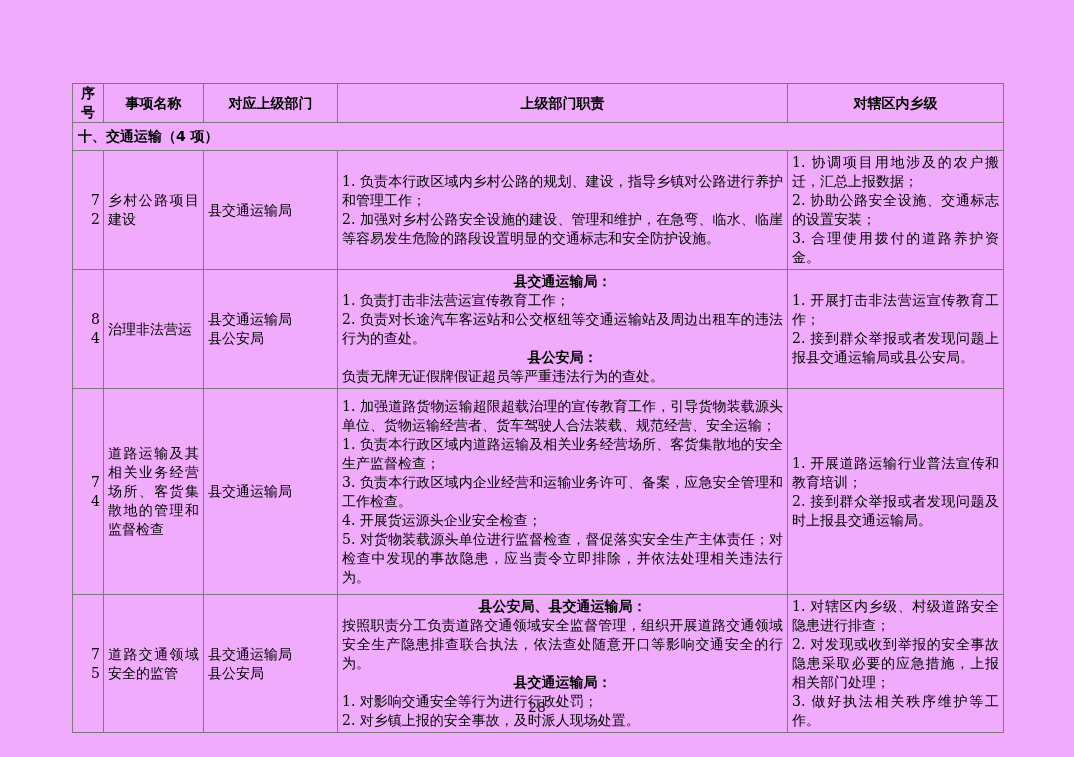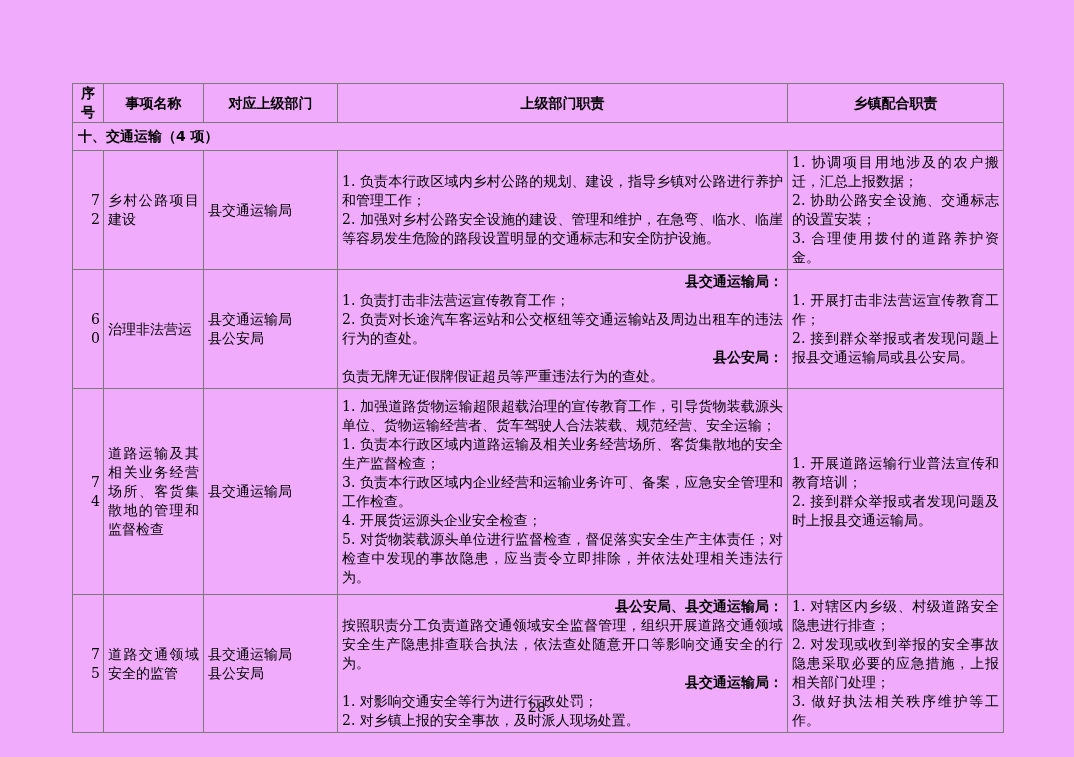--- a/index.html
+++ b/index.html
@@ -43,21 +43,21 @@
     padding-left: 5px !important;
   }
   .c-index { text-align: center; border-radius: 13px; }
   .c-name  { text-align: justify; text-justify: inter-ideograph; padding: 8px 4px !important; }
   .c-dept  { text-align: left; padding: 2px 4px !important; }
   .c-duty  { text-align: left; padding: 2px 4px !important; }
   .duty-line { text-align: justify; text-justify: inter-ideograph; }
   .bold-line {
     font-family: Liberation Serif, serif;
     font-weight: bold;
-    text-align: right;
+    text-align: center;
   }
   .dept-line { text-align: left; }
   .page-number {
     position: absolute;
     left: 0; right: 0; top: 699px;
     text-align: center;
     font-family: "DejaVu Sans", "Liberation Sans", sans-serif;
     font-size: 14px;
     color: #1a1a1a;
   }
@@ -74,21 +74,21 @@
       <col style="width:134px">
       <col style="width:450px">
       <col style="width:216px">
     </colgroup>
     <thead>
       <tr>
         <th>序号</th>
         <th>事项名称</th>
         <th>对应上级部门</th>
         <th>上级部门职责</th>
-        <th>乡镇配合职责</th>
+        <th>对辖区内乡级</th>
       </tr>
     </thead>
     <tbody id="table-body">
       <tr style="height:28px;">
         <td class="section-cell" colspan="5">十、交通运输（4 项）</td>
       </tr>
     <tr style="height: 87px;">
     <td class="c-index">72</td>
     <td class="c-name">乡村公路项目建设</td>
     <td class="c-dept">
@@ -98,21 +98,21 @@
             <div class="duty-line">1. 负责本行政区域内乡村公路的规划、建设，指导乡镇对公路进行养护和管理工作；</div>
             <div class="duty-line">2. 加强对乡村公路安全设施的建设、管理和维护，在急弯、临水、临崖等容易发生危险的路段设置明显的交通标志和安全防护设施。</div>
           </td>
     <td class="c-duty">
             <div class="duty-line">1. 协调项目用地涉及的农户搬迁，汇总上报数据；</div>
             <div class="duty-line">2. 协助公路安全设施、交通标志的设置安装；</div>
             <div class="duty-line">3. 合理使用拨付的道路养护资金。</div>
           </td>
   </tr>
         <tr style="height: 117px;">
-    <td class="c-index">60</td>
+    <td class="c-index">84</td>
     <td class="c-name">治理非法营运</td>
     <td class="c-dept">
             <div class="dept-line">县交通运输局</div>
             <div class="dept-line">县公安局</div>
           </td>
     <td class="c-duty">
             <div class="duty-line bold-line">县交通运输局：</div>
             <div class="duty-line">1. 负责打击非法营运宣传教育工作；</div>
             <div class="duty-line">2. 负责对长途汽车客运站和公交枢纽等交通运输站及周边出租车的违法行为的查处。</div>
             <div class="duty-line bold-line">县公安局：</div>

